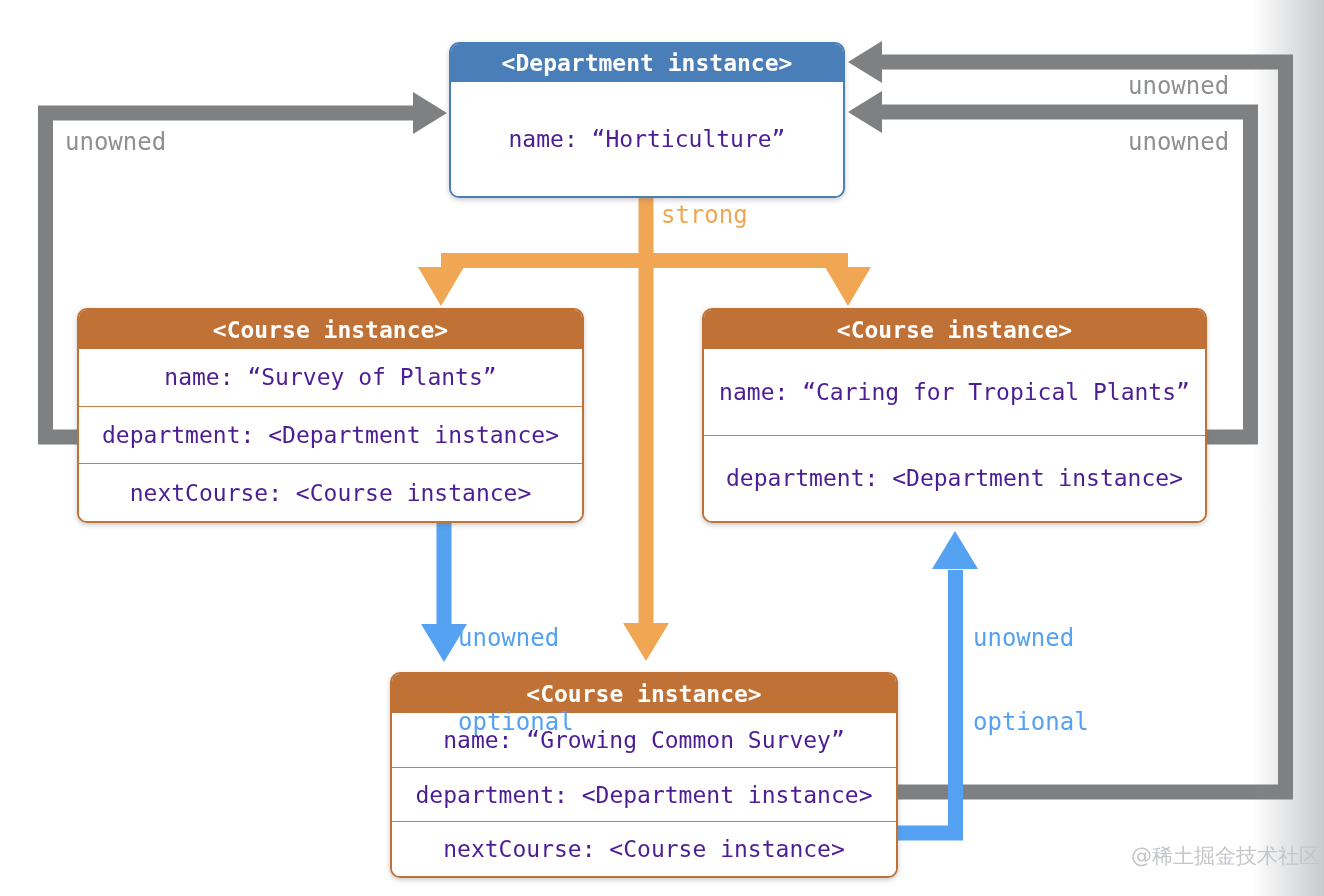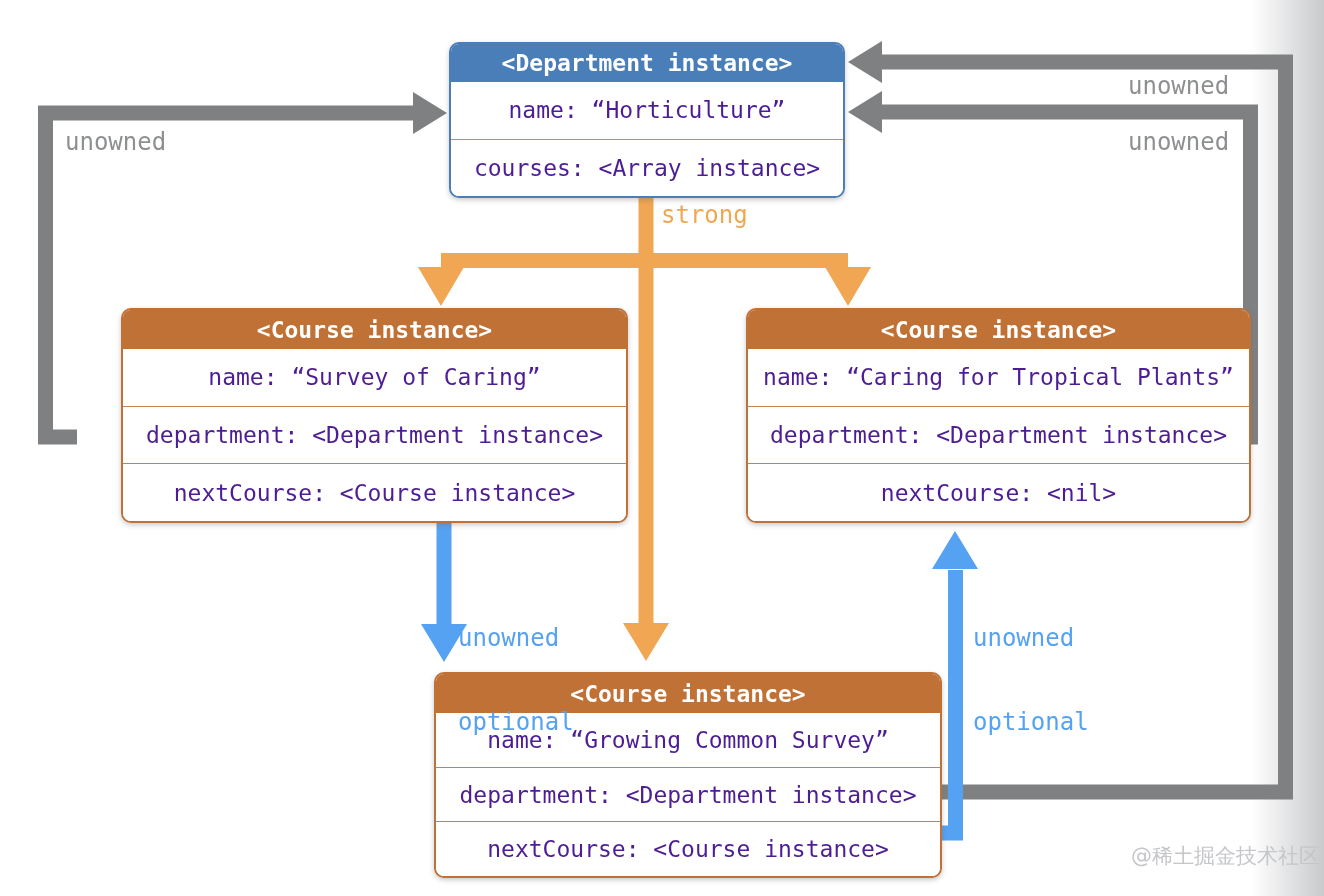--- a/index.html
+++ b/index.html
@@ -32,21 +32,21 @@
 
   .ibox{
     position:absolute;z-index:2;
     display:flex;flex-direction:column;
     border-radius:10px;
     background:#ffffff;
     box-shadow:0 2px 5px rgba(100,100,100,0.35);
     overflow:hidden;
   }
   .ibox.dept{border:2px solid var(--department-blue);}
-  .ibox.course{border:2px solid var(--course-orange);margin-left:44px;}
+  .ibox.course{border:2px solid var(--course-orange);}
   .ibox .hdr{
     flex:0 0 auto;
     display:flex;align-items:center;justify-content:center;
     color:#ffffff;font-weight:bold;font-size:23px;
   }
   .ibox.dept .hdr{background:var(--department-blue);height:38px;}
   .ibox.course .hdr{background:var(--course-orange);height:39px;}
   .ibox .row{
     flex:1 1 0;
     display:flex;align-items:center;justify-content:center;
@@ -99,35 +99,33 @@
     </g>
     <g>
       <path class="stroke-blue" d="M 898 833 H 955.5 V 570"></path>
       <polygon class="fill-blue" points="955,531 932,569 978,569"></polygon>
     </g>
   </svg>
 
   <div class="ibox dept" style="left:449px;top:42px;width:396px;height:156px;">
     <div class="hdr">&lt;Department instance&gt;</div>
     <div class="row">name: “Horticulture”</div>
-    <div class="row">courses: &lt;Array instance&gt;</div>
   </div>
 
   <div class="ibox course" style="left:77px;top:308px;width:507px;height:215px;">
     <div class="hdr">&lt;Course instance&gt;</div>
-    <div class="row">name: “Survey of Caring”</div>
+    <div class="row">name: “Survey of Plants”</div>
     <div class="row">department: &lt;Department instance&gt;</div>
     <div class="row">nextCourse: &lt;Course instance&gt;</div>
   </div>
 
   <div class="ibox course" style="left:702px;top:308px;width:505px;height:215px;">
     <div class="hdr">&lt;Course instance&gt;</div>
     <div class="row">name: “Caring for Tropical Plants”</div>
     <div class="row">department: &lt;Department instance&gt;</div>
-    <div class="row">nextCourse: &lt;nil&gt;</div>
   </div>
 
   <div class="ibox course" style="left:390px;top:672px;width:508px;height:206px;">
     <div class="hdr">&lt;Course instance&gt;</div>
     <div class="row">name: “Growing Common Survey”</div>
     <div class="row">department: &lt;Department instance&gt;</div>
     <div class="row">nextCourse: &lt;Course instance&gt;</div>
   </div>
 
   <div class="lbl orange" style="left:661px;top:201px;">strong</div>

